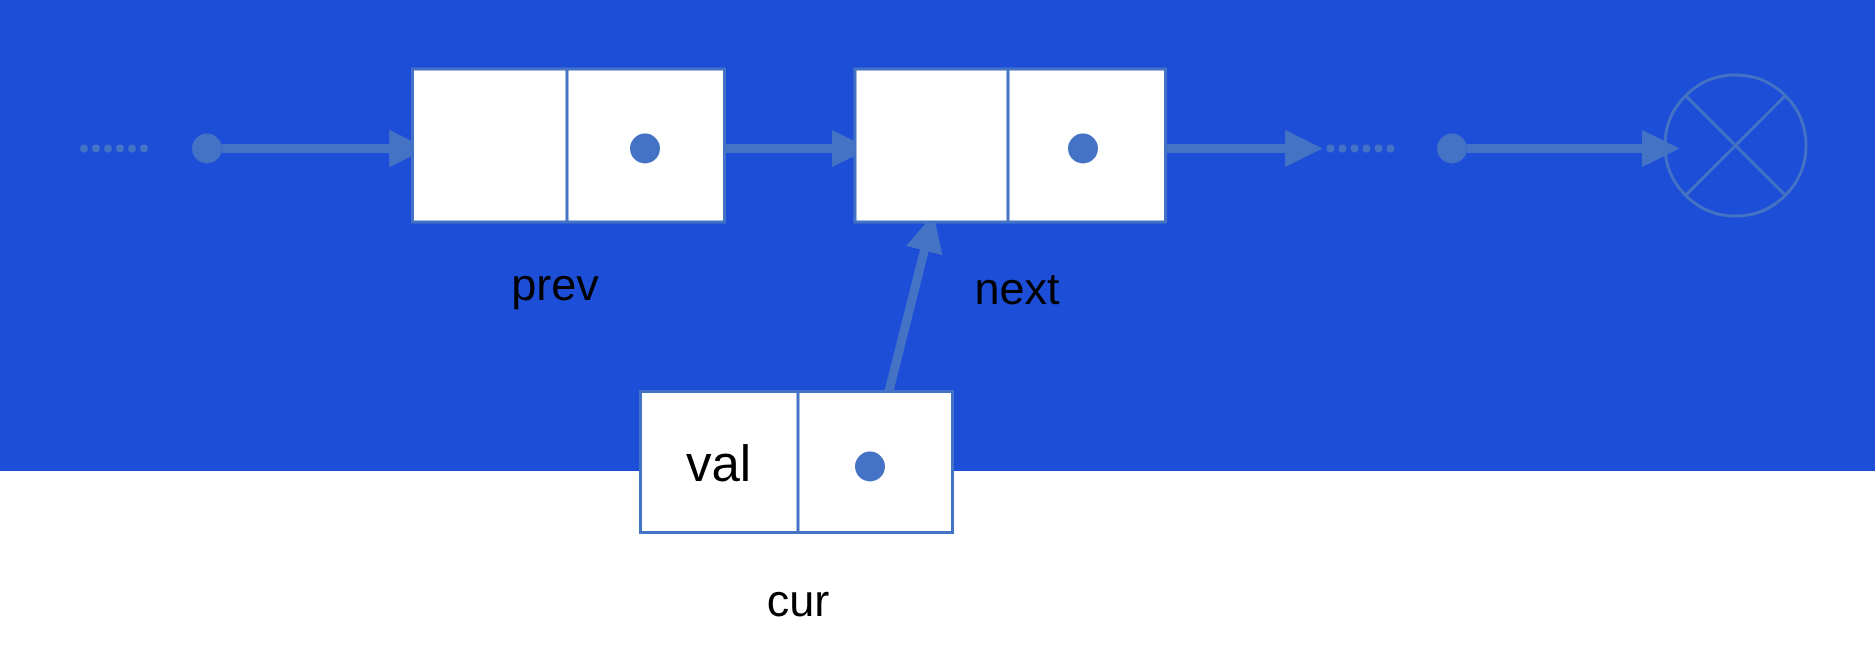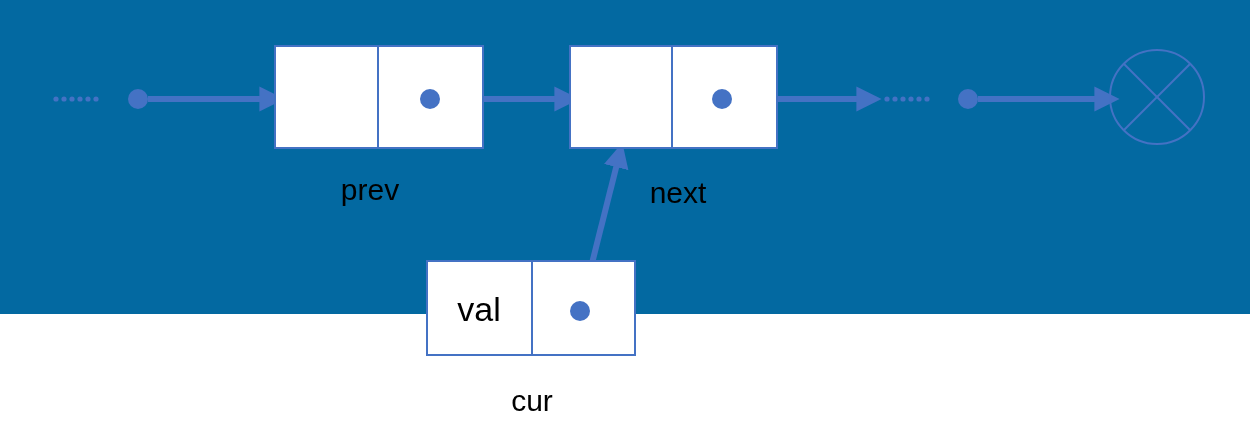--- a/index.html
+++ b/index.html
@@ -10,21 +10,21 @@
   body {
     width: 1250px;
     height: 442px;
     font-family: "Liberation Sans", sans-serif;
     overflow: hidden;
   }
   #diagram-root {
     position: relative;
     width: 1250px;
     height: 314px;
-    background: #0369a1;
+    background: #1d4ed8;
   }
   svg#diagram-canvas {
     display: block;
     width: 1250px;
     height: 442px;
   }
   .node-label-text {
     font-family: "Liberation Sans", sans-serif;
     fill: #000000;
     dominant-baseline: middle;

